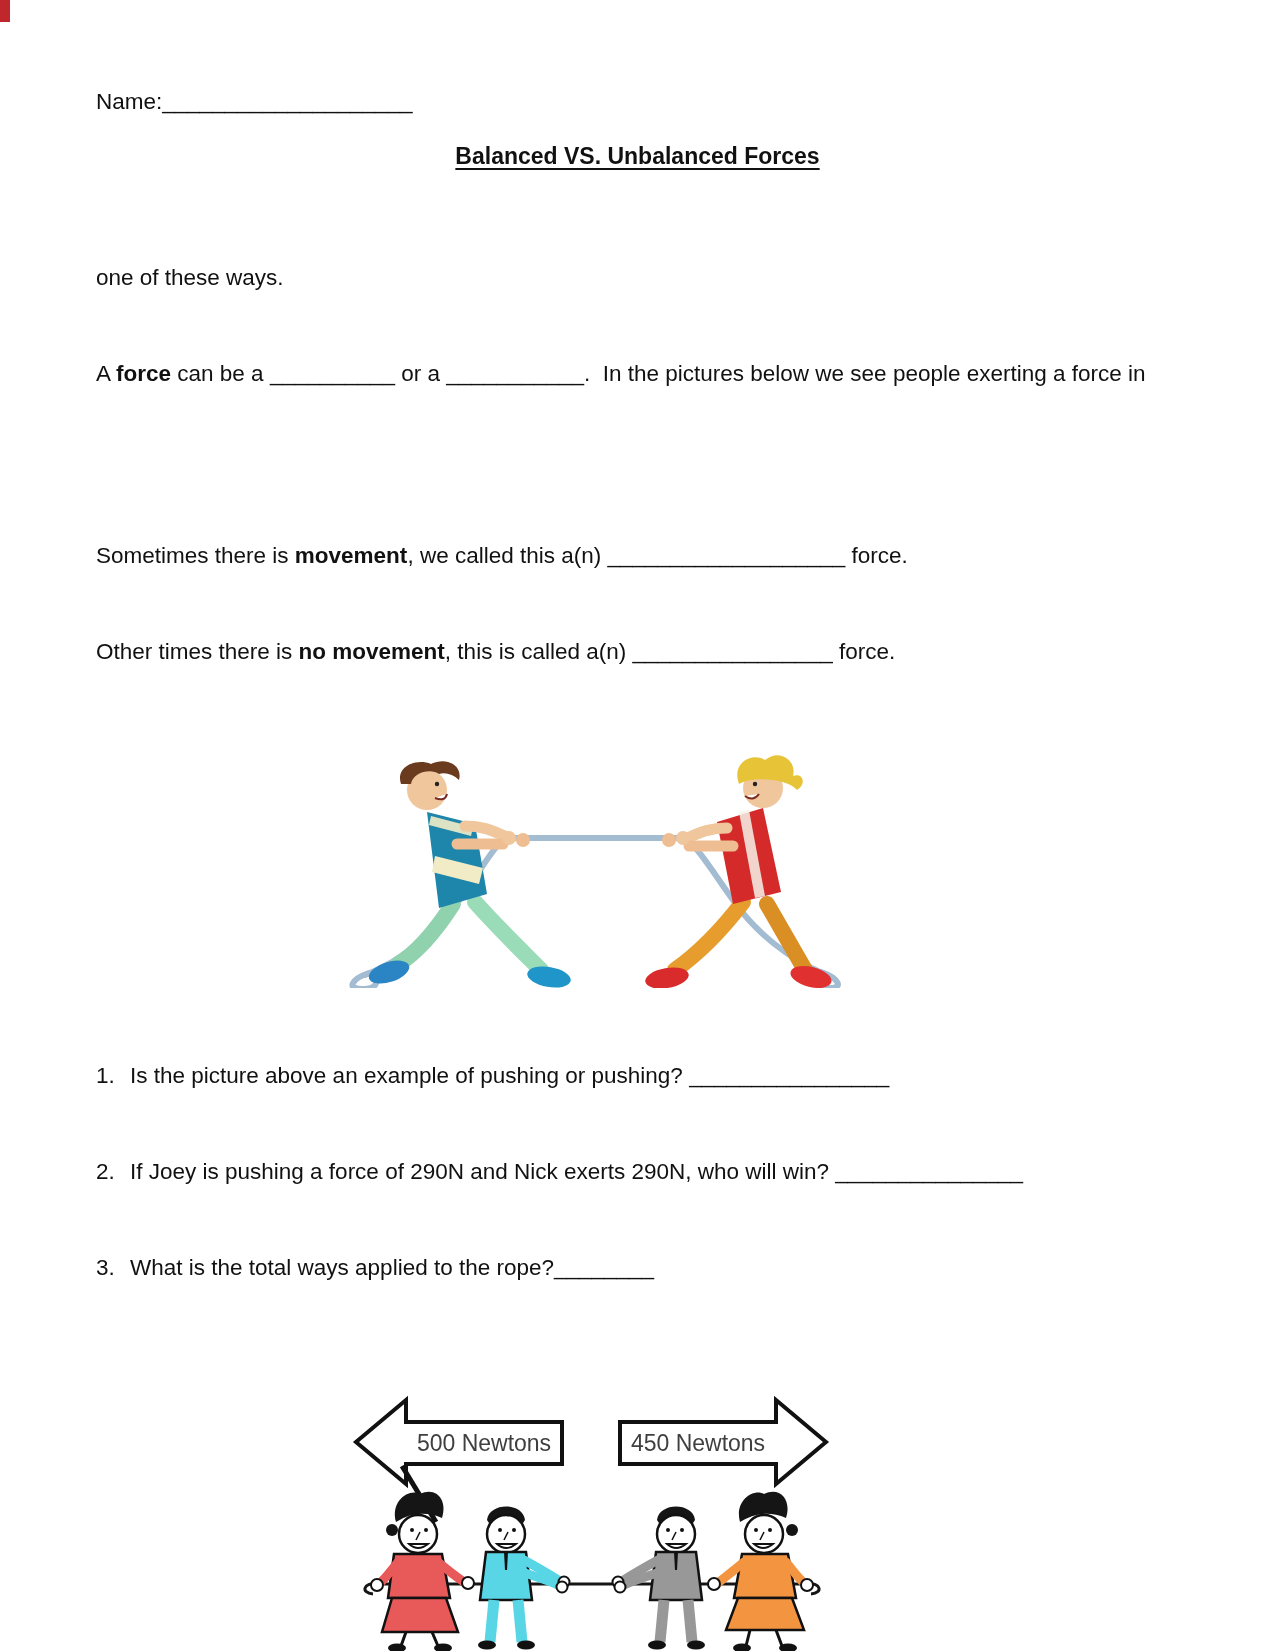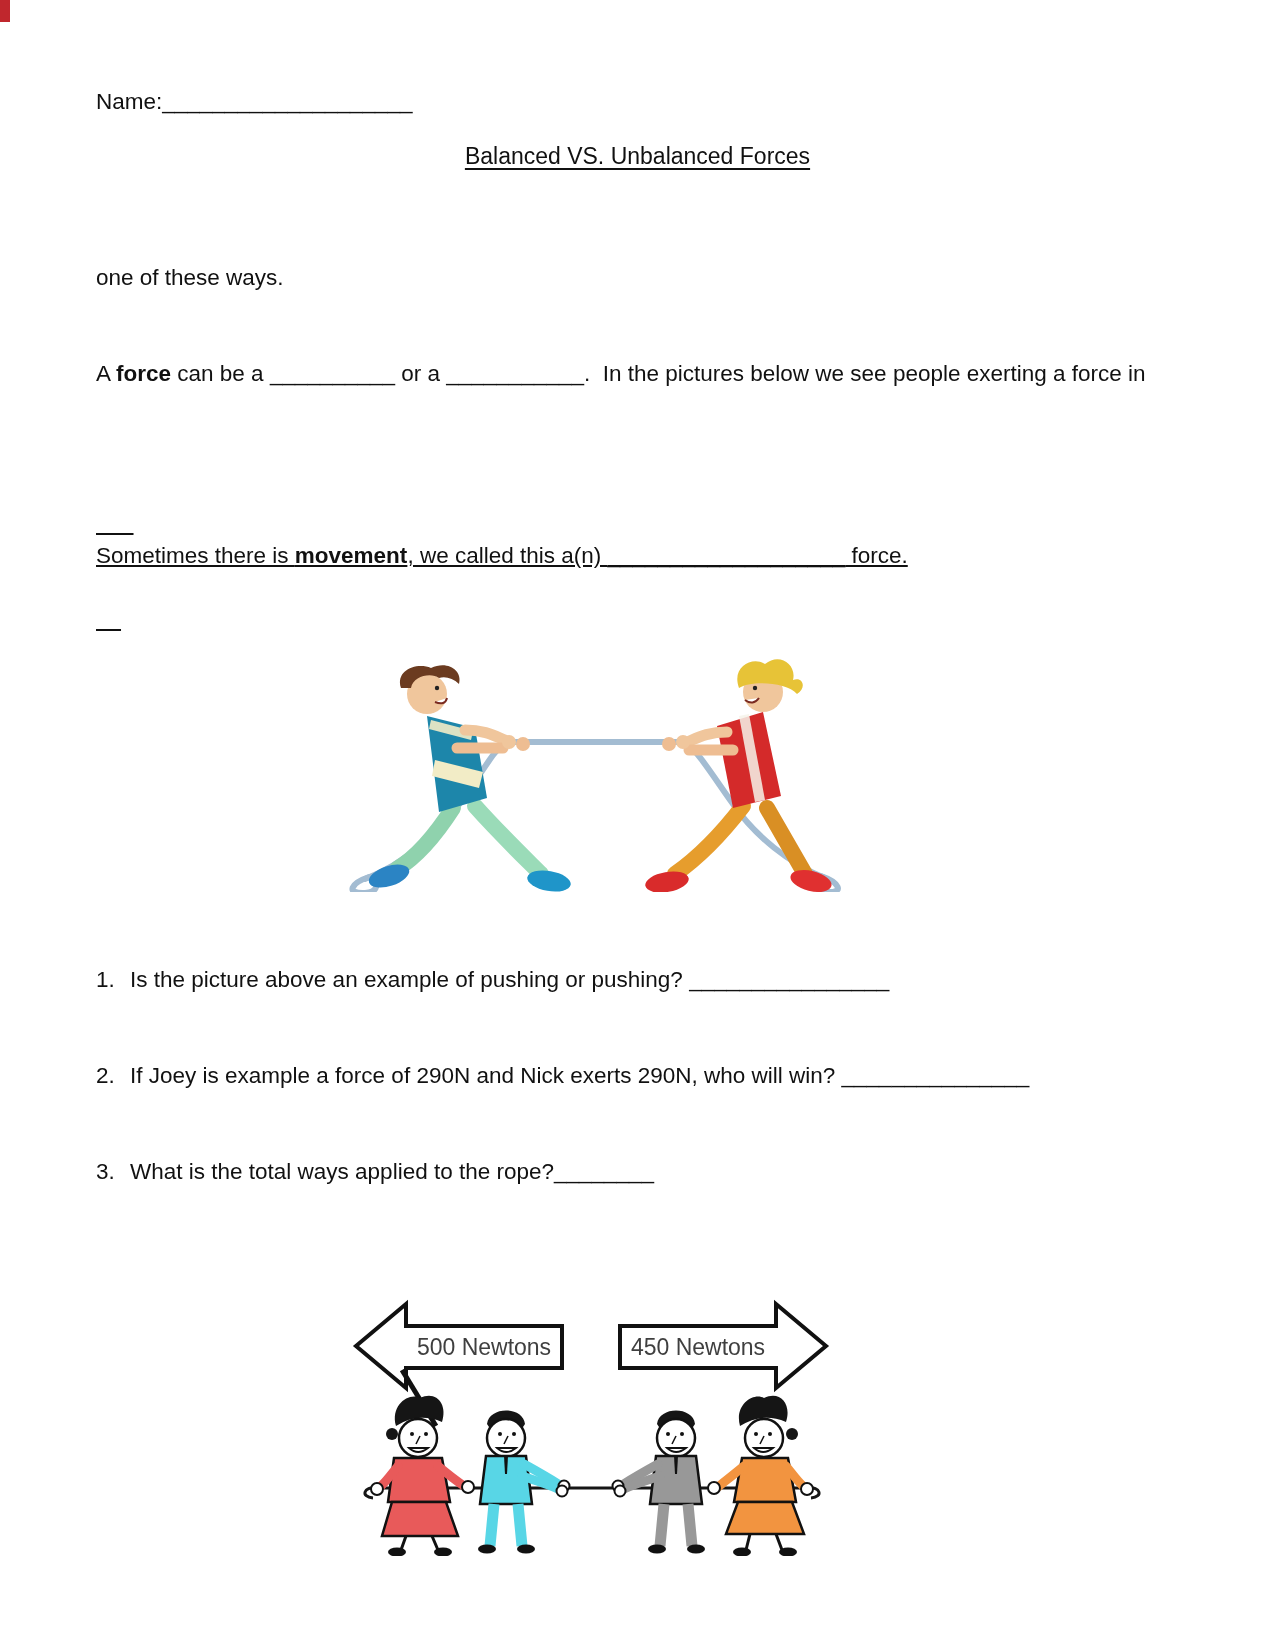--- a/index.html
+++ b/index.html
@@ -9,25 +9,25 @@
     background:#ffffff;
     font-family:"Liberation Sans","DejaVu Sans",sans-serif;
     font-size:22.5px;line-height:32px;color:#111;
     overflow:hidden;
   }
   .corner-mark{position:absolute;left:0;top:0;width:10px;height:22px;background:#c0272d;}
   .content{padding:86px 96px 0 96px;}
   .pre{white-space:pre-wrap;}
   b{font-weight:700;}
   .title{
-    margin-top:22px;text-align:center;font-weight:400;font-size:23px;
+    margin-top:22px;text-align:center;font-weight:700;font-size:23px;
     text-decoration:underline;text-decoration-thickness:2px;text-underline-offset:4px;
   }
   .para1{margin-top:26px;}
-  .para2{margin-top:22px;text-decoration:underline;}
+  .para2{margin-top:22px;}
   .qlist{margin-top:8px;}
   .qline .qnum{display:inline-block;width:34px;}
   .fig1{display:block;margin:0 0 0 239px;}
   .fig2{display:block;margin:36px 0 0 250px;}
 </style>
 </head>
 <body>
 
 <div class="page">
   <div class="corner-mark"></div>
@@ -37,20 +37,21 @@
 
     <div class="title">Balanced VS. Unbalanced Forces</div>
 
     <div class="para1 pre">
       <div>one of these ways.</div>
       <div><span>A </span><b>force</b><span> can be a </span><span>__________</span><span> or a </span><span>___________</span><span>.  In the pictures below we see people exerting a force in</span></div>
     </div>
 
     <div class="para2 pre">
       <div><span>Sometimes there is </span><b>movement</b><span>, we called this a(n) </span><span>___________________</span><span> force.</span></div>
+      <div><span>Other times there is </span><b>no movement</b><span>, this is called a(n) </span><span>________________</span><span> force.</span></div>
     </div>
 
     <svg class="fig1" viewBox="0 0 520 256" width="520" height="256">
       <g>
         <path d="M34,241 C16,247 10,258 30,257 C44,256 44,246 36,242" fill="none" stroke="#a3bcd2" stroke-width="6" stroke-linecap="round"></path>
         <path d="M30,243 C70,228 105,196 128,163 C150,132 160,112 172,106 L350,106 C362,114 378,140 398,168 C420,200 455,228 490,242" fill="none" stroke="#a3bcd2" stroke-width="6" stroke-linecap="round"></path>
         <path d="M486,240 C504,246 510,257 492,256 C478,255 478,246 484,242" fill="none" stroke="#a3bcd2" stroke-width="6" stroke-linecap="round"></path>
       </g>
       <g>
         <path d="M118,172 C100,200 80,222 62,233" stroke="#8fd2ad" stroke-width="16" fill="none" stroke-linecap="round"></path>
@@ -82,21 +83,21 @@
         <path d="M404,52 C396,30 418,20 430,28 C444,16 462,28 458,44 C468,40 472,52 462,58 C452,46 416,44 404,52 Z" fill="#e7c337"></path>
         <circle cx="420" cy="52" r="2.2" fill="#222"></circle>
         <path d="M410,64 Q418,70 424,62" stroke="#7a2a20" stroke-width="2" fill="#fff"></path>
         <circle cx="348" cy="106" r="7" fill="#f0c69c"></circle>
         <circle cx="334" cy="108" r="7" fill="#eebd92"></circle>
       </g>
     </svg>
 
     <div class="qlist pre">
       <div class="qline"><span class="qnum">1.</span><span>Is the picture above an example of pushing or pushing? </span><span>________________</span></div>
-      <div class="qline"><span class="qnum">2.</span><span>If Joey is example a force of 290N and Nick exerts 290N, who will win? </span><span>_______________</span></div>
+      <div class="qline"><span class="qnum">2.</span><span>If Joey is pushing a force of 290N and Nick exerts 290N, who will win? </span><span>_______________</span></div>
       <div class="qline"><span class="qnum">3.</span><span>What is the total ways applied to the rope?</span><span>________</span></div>
     </div>
 
     <svg class="fig2" viewBox="0 0 490 268" width="490" height="268">
       <g>
         <polygon points="10,58 60,16 60,38 216,38 216,80 60,80 60,100" fill="#ffffff" stroke="#111" stroke-width="4"></polygon>
         <text x="138" y="67" text-anchor="middle" font-size="23" fill="#3f3f3f">500 Newtons</text>
       </g>
       <g>
         <polygon points="480,58 430,16 430,38 274,38 274,80 430,80 430,100" fill="#ffffff" stroke="#111" stroke-width="4"></polygon>

